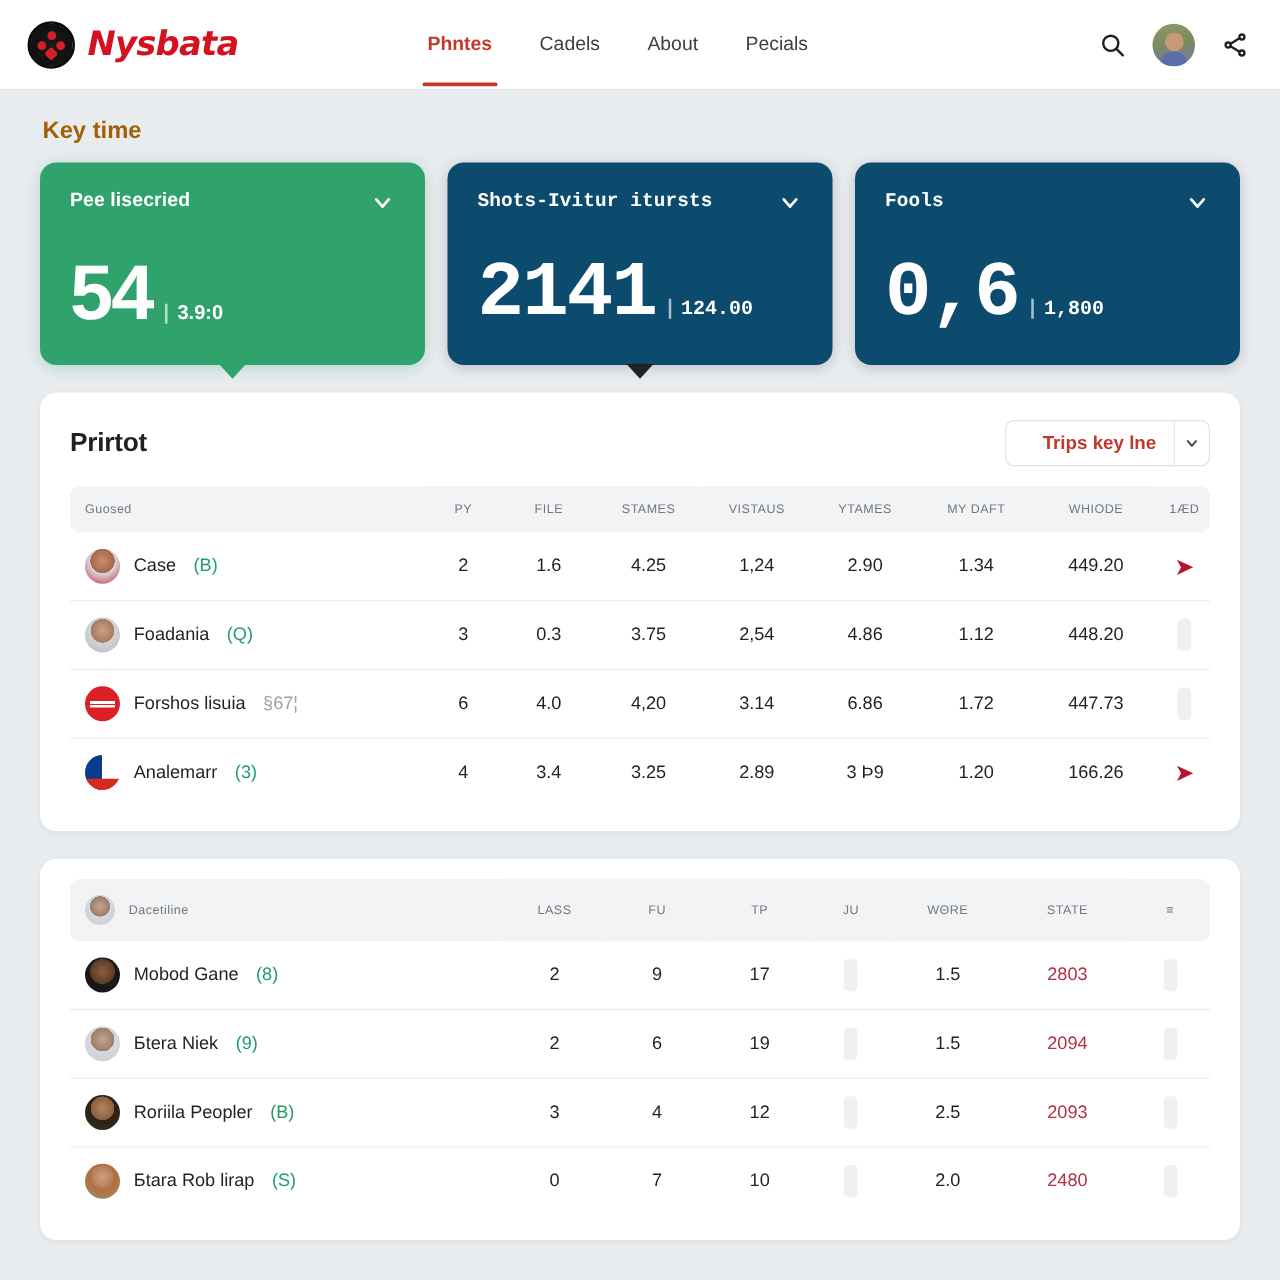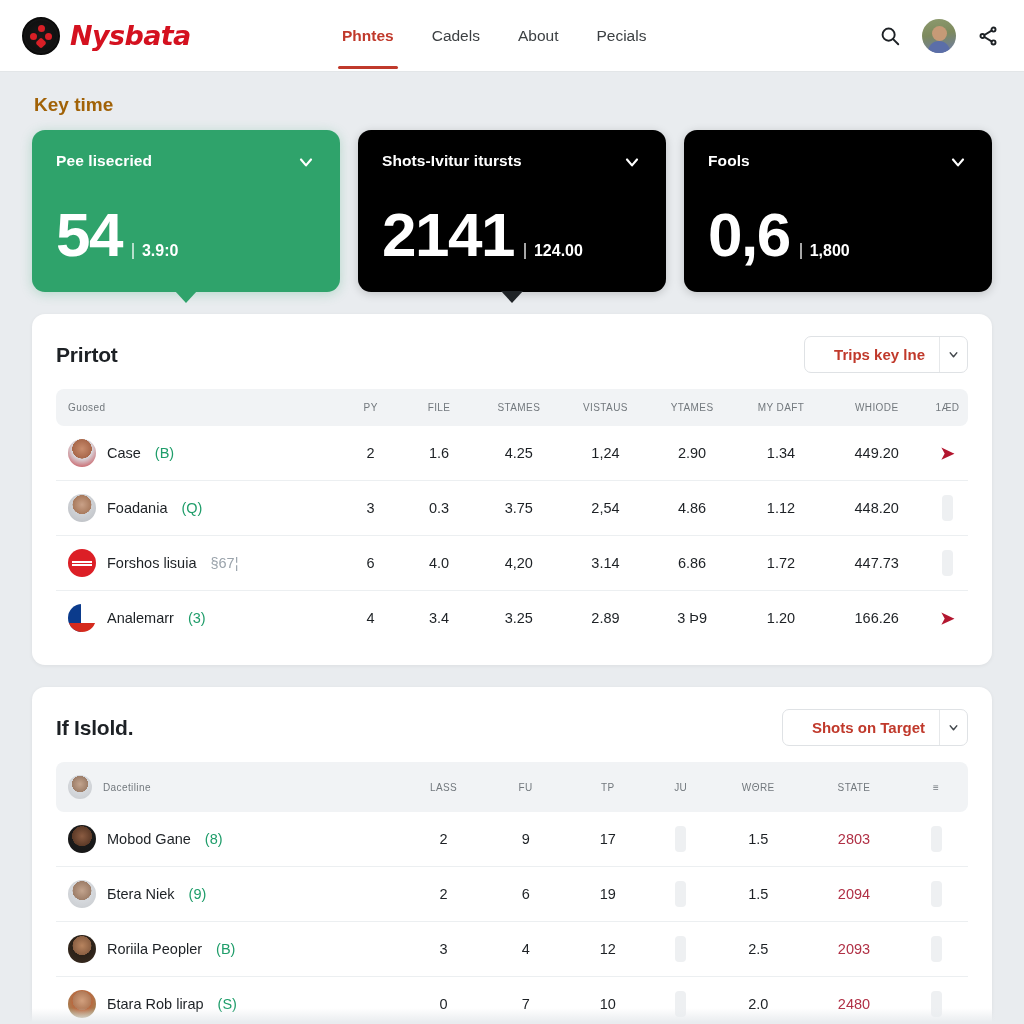--- a/index.html
+++ b/index.html
@@ -84,21 +84,21 @@
   }
 
   
   .cards { display: flex; gap: 18px; }
   .card {
     flex: 1; border-radius: 13px; padding: 22px 24px 26px;
     position: relative; min-height: 162px;
     display: flex; flex-direction: column; justify-content: space-between;
   }
   .card.green { background: #2fa36b; box-shadow: 0 2px 12px rgba(47,163,107,.28); }
-  .card.dark  { background: #000000; box-shadow: 0 2px 10px rgba(0,0,0,.18); }
+  .card.dark  { background: #0c4a6e; box-shadow: 0 2px 10px rgba(0,0,0,.18); font-family: Liberation Mono, monospace; }
   .card-top { display: flex; align-items: flex-start; justify-content: space-between; }
   .card-label {
     color: #ffffff; font-size: 15.5px; font-weight: bold; letter-spacing: .1px;
   }
   .chev {
     width: 20px; height: 20px; flex: none; cursor: pointer;
   }
   .card-values { display: flex; align-items: baseline; gap: 10px; margin-top: 6px; }
   .card-main {
     color: #ffffff; font-size: 62px; font-weight: bold; line-height: 1;
@@ -408,31 +408,20 @@
             <td>3 Þ9</td>
             <td>1.20</td>
             <td>166.26</td>
             <td><span class="cut-icon">➤</span></td>
           </tr>
         </tbody>
       </table>
     </div>
 
     <div class="panel">
-      <div class="panel-head">
-        <span class="panel-title">If Islold.</span>
-        <div class="select-pill">
-          <span class="lbl">Shots on Target</span>
-          <span class="arw">
-            <svg width="13" height="13" viewBox="0 0 24 24" fill="none" stroke="#41464b" stroke-width="2.8" stroke-linecap="round" stroke-linejoin="round">
-                <polyline points="6 9 12 16 18 9"></polyline>
-              </svg>
-          </span>
-        </div>
-      </div>
 
       <table>
         <colgroup>
           <col style="width:38%">
             <col style="width:9%">
             <col style="width:9%">
             <col style="width:9%">
           <col style="width:7%">
             <col style="width:10%">
             <col style="width:11%">

